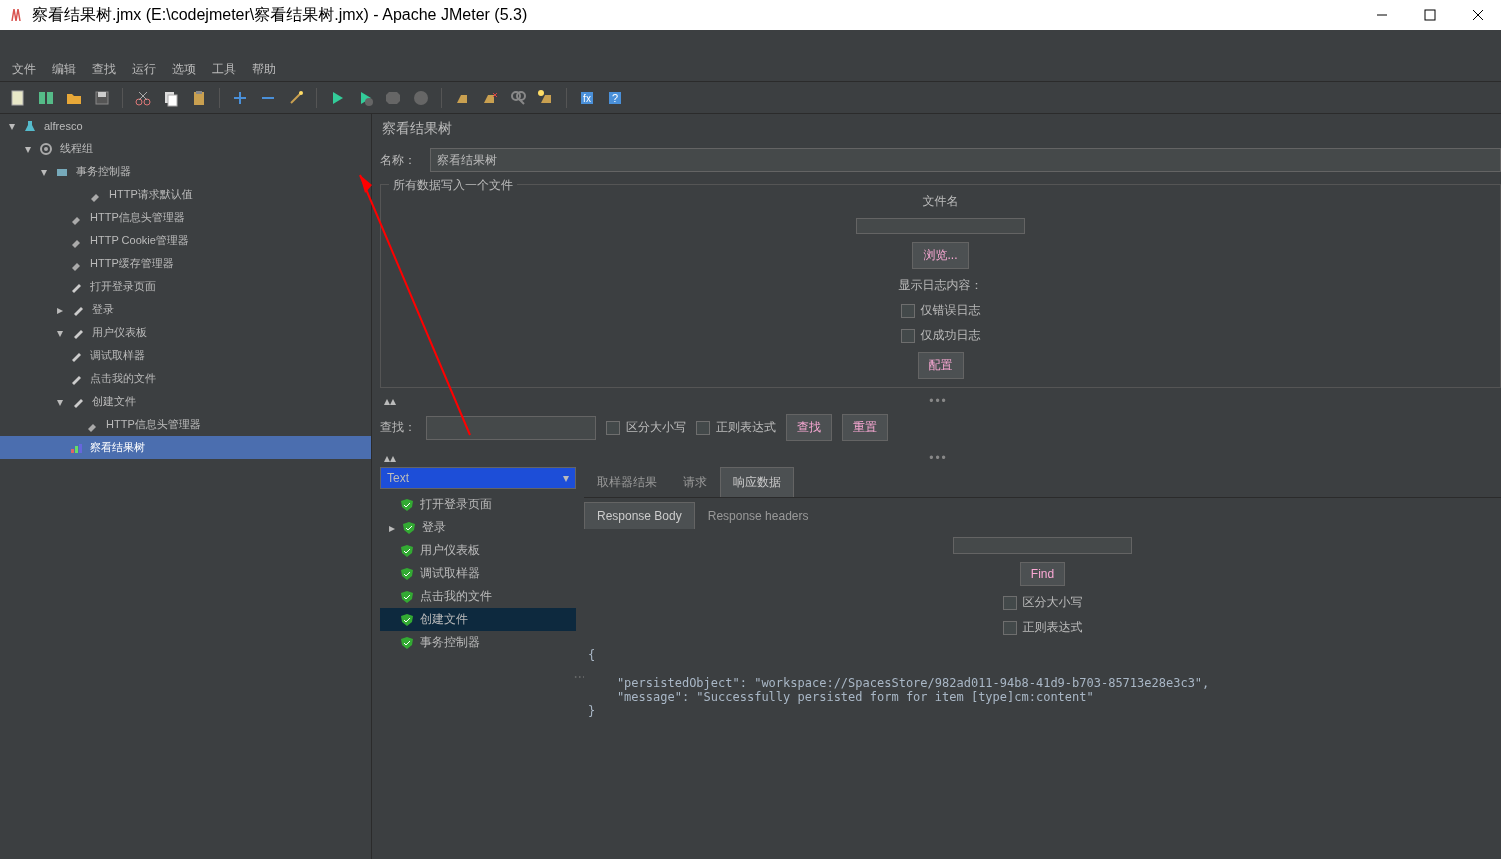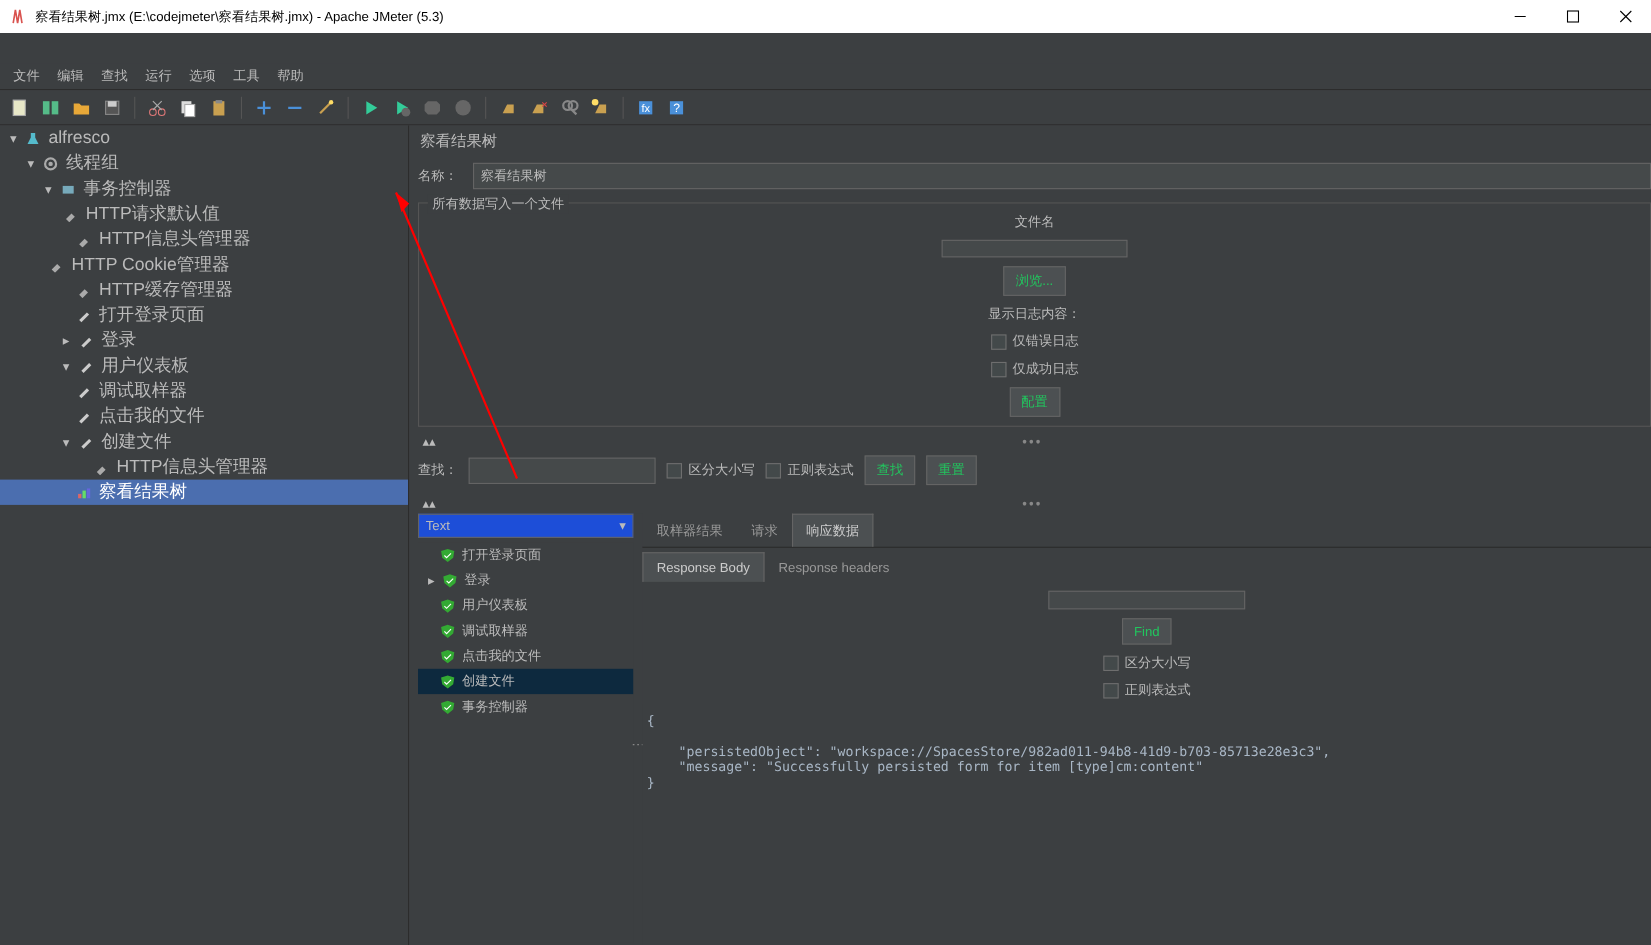--- a/index.html
+++ b/index.html
@@ -1,19 +1,19 @@
 <!DOCTYPE html>
 <html><head>
 <meta charset="utf-8">
 <style>
 * { margin: 0; padding: 0; box-sizing: border-box; font-family: "Microsoft YaHei", Arial, sans-serif; }
 body { background: #3c3f41; color: #bbbbbb; font-size: 12px; overflow: hidden; width: 1501px; height: 859px; }
 
 
-.titlebar { background: #ffffff; height: 30px; display: flex; align-items: center; padding: 0 8px; color: #000; font-size: 12px; }
+.titlebar { background: #ffffff; height: 30px; display: flex; align-items: center; padding: 0 8px; color: #000; font-size: 16px; }
 .titlebar-icon { width: 16px; height: 16px; margin-right: 8px; }
 .titlebar-text { flex: 1; }
 .titlebar-buttons { display: flex; gap: 18px; }
 .titlebar-btn { width: 30px; height: 20px; display: flex; align-items: center; justify-content: center; cursor: pointer; }
 
 
 .menubar { background: #3c3f41; height: 24px; display: flex; align-items: center; padding: 0 4px; border-bottom: 1px solid #2b2b2b; margin-top: 28px; }
 .menu-item { padding: 2px 8px; cursor: pointer; color: #bbbbbb; }
 
 
@@ -23,34 +23,34 @@
 
 
 .main { display: flex; height: calc(100% - 86px); }
 
 
 .tree-panel { width: 372px; background: #3c3f41; overflow-y: auto; border-right: 1px solid #2b2b2b; }
 .tree-node { display: flex; align-items: center; height: 23px; padding-left: 4px; cursor: pointer; white-space: nowrap; }
 .tree-node.selected { background: #4b6eaf; color: #fff; }
 .tree-toggle { width: 12px; height: 12px; margin-right: 4px; display: inline-flex; align-items: center; justify-content: center; }
 .tree-icon { width: 16px; height: 16px; margin-right: 6px; display: inline-flex; align-items: center; justify-content: center; }
-.tree-label { font-size: 16px; }
+.tree-label { font-size: 11px; }
 
 
 .right-panel { flex: 1; background: #3c3f41; display: flex; flex-direction: column; padding: 6px 0 0 8px; }
 .panel-title { font-size: 14px; color: #bbbbbb; margin-bottom: 10px; padding-left: 2px; }
 .form-row { display: flex; align-items: center; margin-bottom: 8px; }
 .form-label { width: 50px; text-align: left; padding-right: 8px; color: #bbbbbb; }
 .form-input { flex: 1; background: #45494a; border: 1px solid #646464; color: #bbbbbb; height: 24px; padding: 0 6px; font-size: 12px; }
 
 
 .fieldset { border: 1px solid #555; margin: 4px 0; padding: 8px; position: relative; }
 .fieldset-legend { position: absolute; top: -8px; left: 8px; background: #3c3f41; padding: 0 4px; font-size: 12px; }
 .file-row { display: flex; align-items: center; gap: 8px; flex-direction: column; }
-.btn { background: #4c5052; border: 1px solid #646464; color: #22c55e; padding: 4px 10px; cursor: pointer; font-size: 12px; }
+.btn { background: #4c5052; border: 1px solid #646464; color: #f9a8d4; padding: 4px 10px; cursor: pointer; font-size: 12px; }
 .checkbox-label { display: flex; align-items: center; gap: 6px; cursor: pointer; }
 .checkbox { width: 14px; height: 14px; border: 1px solid #6e6e6e; background: #43494a; }
 
 
 .collapse-handle { height: 10px; display: flex; align-items: center; justify-content: center; margin: 4px 0; }
 .collapse-dots { color: #888; letter-spacing: 2px; }
 .collapse-arrows { display: flex; gap: 4px; }
 
 
 .search-row { display: flex; align-items: center; gap: 10px; margin: 4px 0 8px 0; }
@@ -277,37 +277,37 @@
     </div>
     <div class="tree-node" style="padding-left:38px">
       <span class="tree-toggle">▾</span>
       <span class="tree-icon">
           <svg width="14" height="14">
             <rect x="2" y="4" width="10" height="7" fill="#7ab"></rect>
           </svg>
         </span>
       <span class="tree-label">事务控制器</span>
     </div>
-    <div class="tree-node" style="padding-left:56px">
+    <div class="tree-node" style="padding-left:87px">
       <span class="tree-icon">
           <svg width="14" height="14">
             <path d="M3 11 L8 6 L11 9 L6 14 Z" fill="#aaa"></path>
           </svg>
         </span>
       <span class="tree-label">HTTP请求默认值</span>
     </div>
     <div class="tree-node" style="padding-left:68px">
       <span class="tree-icon">
           <svg width="14" height="14">
             <path d="M3 11 L8 6 L11 9 L6 14 Z" fill="#aaa"></path>
           </svg>
         </span>
       <span class="tree-label">HTTP信息头管理器</span>
     </div>
-    <div class="tree-node" style="padding-left:43px">
+    <div class="tree-node" style="padding-left:68px">
       <span class="tree-icon">
           <svg width="14" height="14">
             <path d="M3 11 L8 6 L11 9 L6 14 Z" fill="#aaa"></path>
           </svg>
         </span>
       <span class="tree-label">HTTP Cookie管理器</span>
     </div>
     <div class="tree-node" style="padding-left:68px">
       <span class="tree-icon">
           <svg width="14" height="14">

